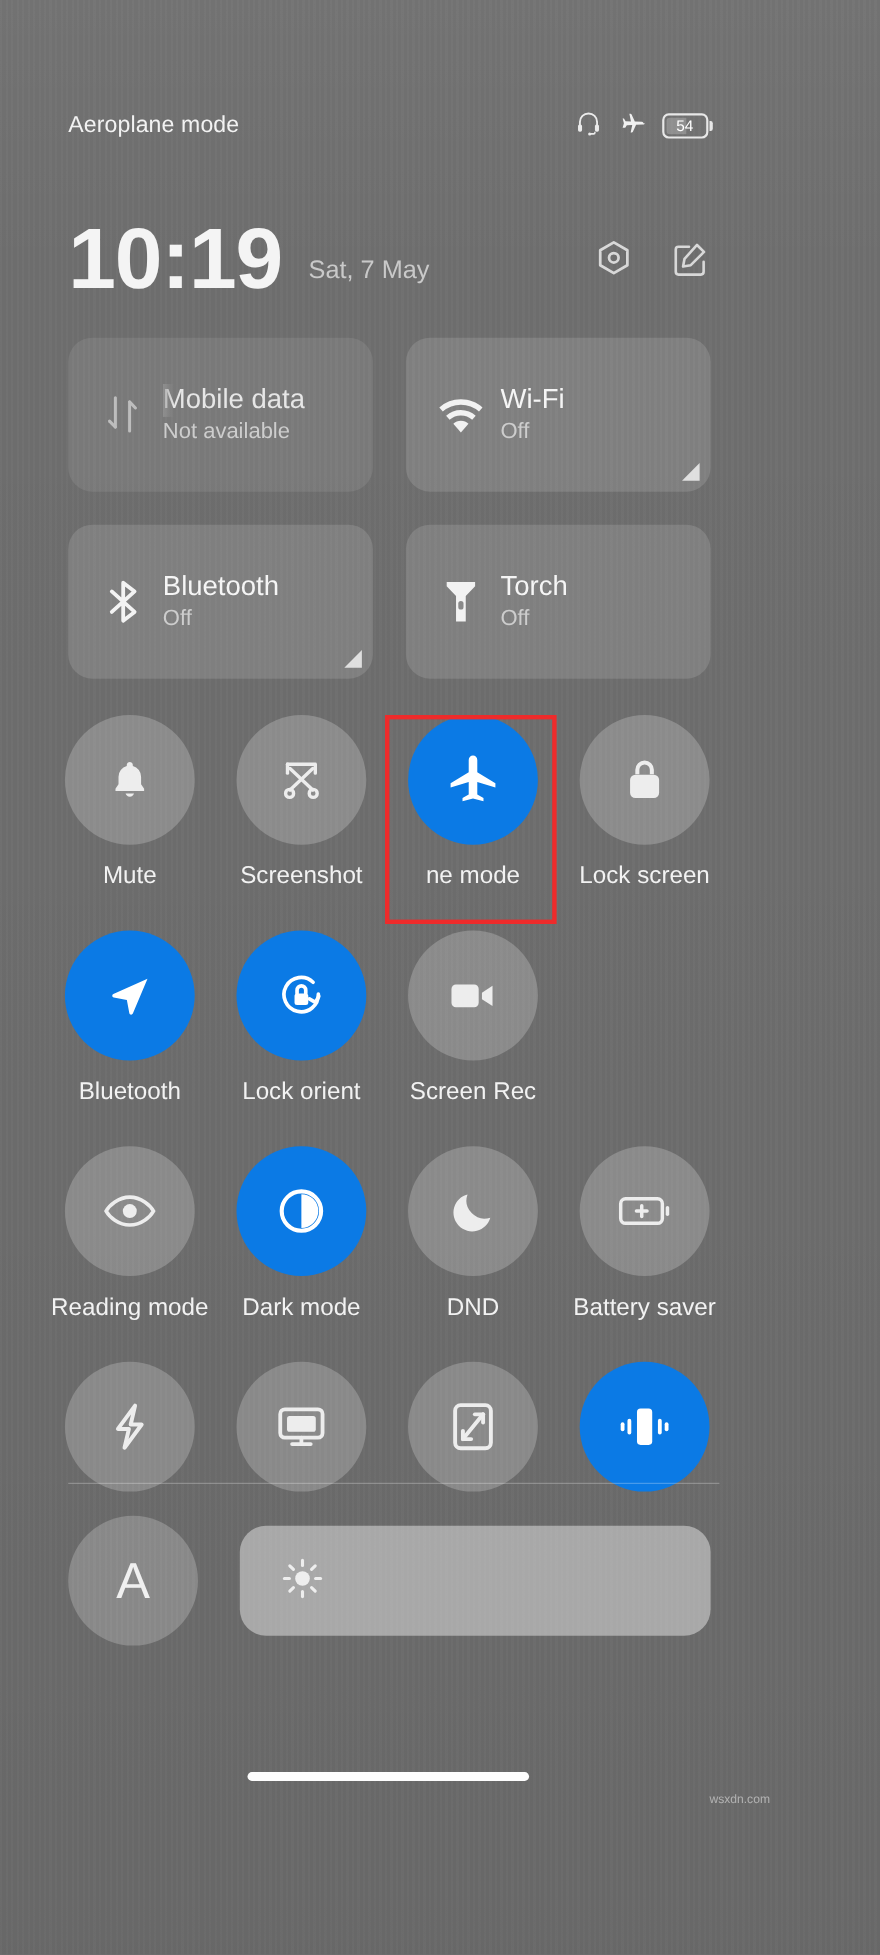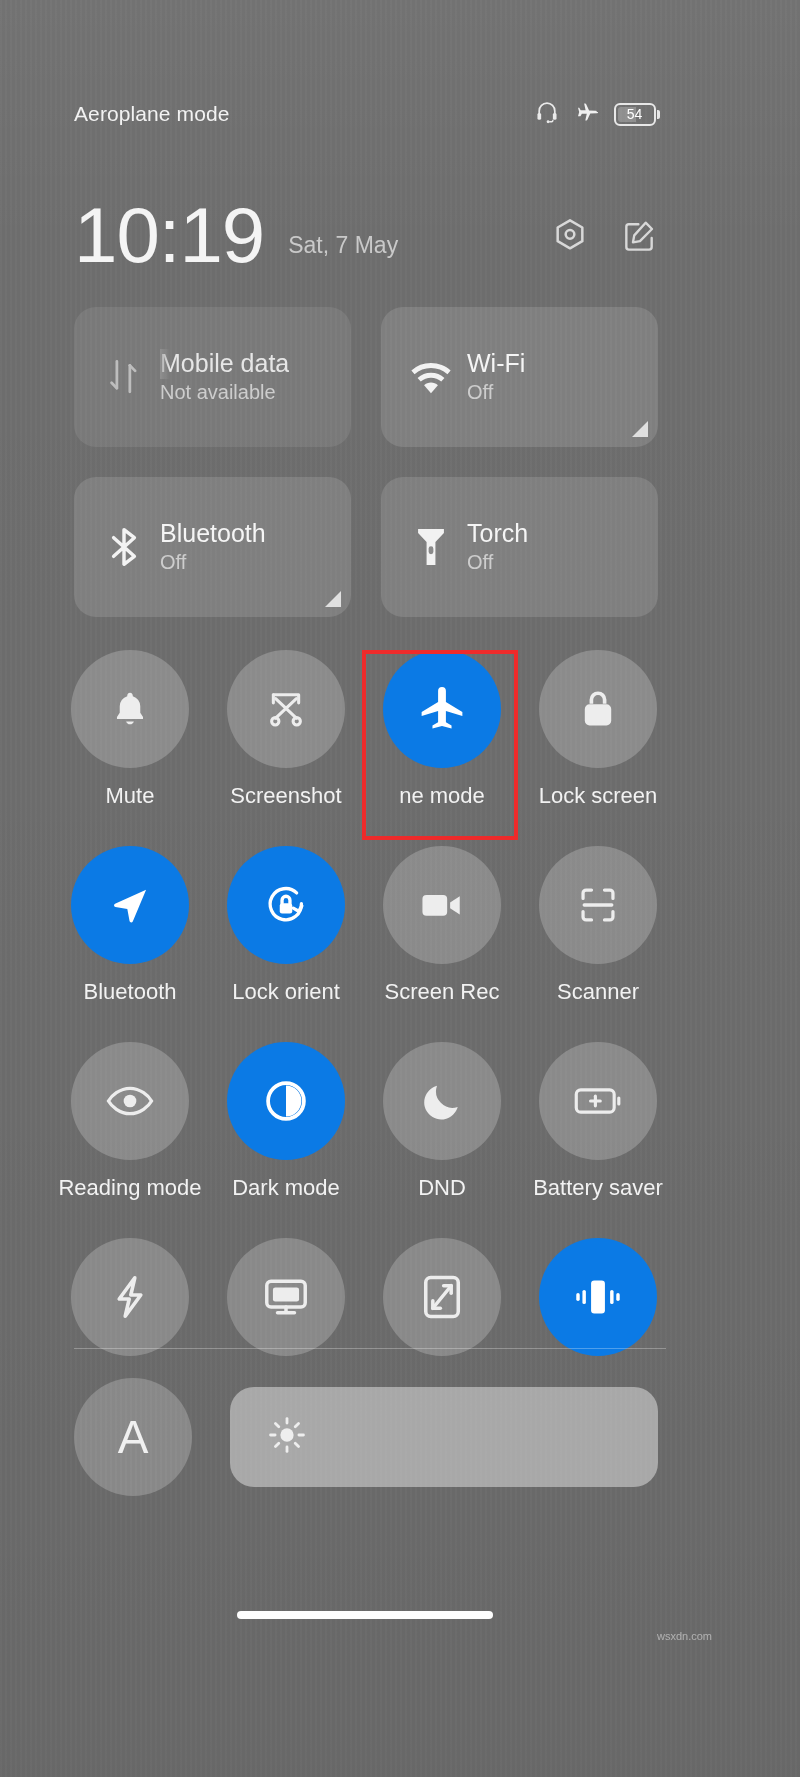--- a/index.html
+++ b/index.html
@@ -24,21 +24,21 @@
   #screen::before {
     content: "";
     position: absolute;
     inset: 0;
     background:
       linear-gradient(180deg, rgba(255,255,255,0.035) 0%, rgba(255,255,255,0.0) 14%, rgba(0,0,0,0.02) 60%, rgba(0,0,0,0.05) 100%),
       repeating-linear-gradient(90deg, rgba(255,255,255,0.018) 0px, rgba(255,255,255,0.018) 2px, rgba(0,0,0,0.012) 2px, rgba(0,0,0,0.012) 5px);
     pointer-events: none;
   }
 
-  .panel { position: absolute; left: 12px; top: 0; width: 706px; height: 1646px; }
+  .panel { position: absolute; left: 0; top: 0; width: 706px; height: 1646px; }
 
   
   .statusbar {
     position: absolute;
     left: 0; top: 92px;
     width: 706px; height: 44px;
     display: flex; align-items: center;
     padding: 0 58px 0 62px;
   }
   .status-left {
@@ -83,21 +83,21 @@
   
   .clockrow {
     position: absolute;
     left: 62px; top: 180px;
     width: 584px; height: 92px;
     display: flex; align-items: flex-end;
   }
   .time {
     color: #f4f4f4;
     font-size: 78px;
-    font-weight: 400;
+    font-weight: 700;
     line-height: .95;
     letter-spacing: -1px;
   }
   .date {
     color: #c9c9c9;
     font-size: 23px;
     margin-left: 24px;
     margin-bottom: 13px;
     white-space: nowrap;
   }
@@ -444,32 +444,20 @@
         <div class="tcell">
           <div class="tcircle">
             <svg width="48" height="44" viewBox="0 0 26 22" fill="#ededed">
               <rect x="2.4" y="5.6" width="13.4" height="11.2" rx="2.2"></rect>
               <path d="M17.4 9.6l5.2-3.4v10l-5.2-3.4z"></path>
             </svg>
           </div>
           <span class="tlabel">Screen Rec</span>
         </div>
 
-        <div class="tcell">
-          <div class="tcircle">
-            <svg width="46" height="46" viewBox="0 0 24 24" fill="none" stroke="#ededed" stroke-width="1.7" stroke-linecap="round" stroke-linejoin="round">
-              <path d="M4.2 8.6V5.8a1.6 1.6 0 0 1 1.6-1.6h2.8"></path>
-              <path d="M15.4 4.2h2.8a1.6 1.6 0 0 1 1.6 1.6v2.8"></path>
-              <path d="M19.8 15.4v2.8a1.6 1.6 0 0 1-1.6 1.6h-2.8"></path>
-              <path d="M8.6 19.8H5.8a1.6 1.6 0 0 1-1.6-1.6v-2.8"></path>
-              <path d="M4.8 12h14.4"></path>
-            </svg>
-          </div>
-          <span class="tlabel clip-right">Scanner</span>
-        </div>
       </div>
 
       <div class="trow">
         <div class="tcell">
           <div class="tcircle">
             <svg width="50" height="44" viewBox="0 0 26 22" fill="none" stroke="#ededed" stroke-width="1.7">
               <path d="M13 4.4C7.6 4.4 3.3 8.3 1.8 11c1.5 2.7 5.8 6.6 11.2 6.6s9.7-3.9 11.2-6.6C22.7 8.3 18.4 4.4 13 4.4z"></path>
               <circle cx="13" cy="11" r="3.3" fill="#ededed" stroke="none"></circle>
             </svg>
           </div>

